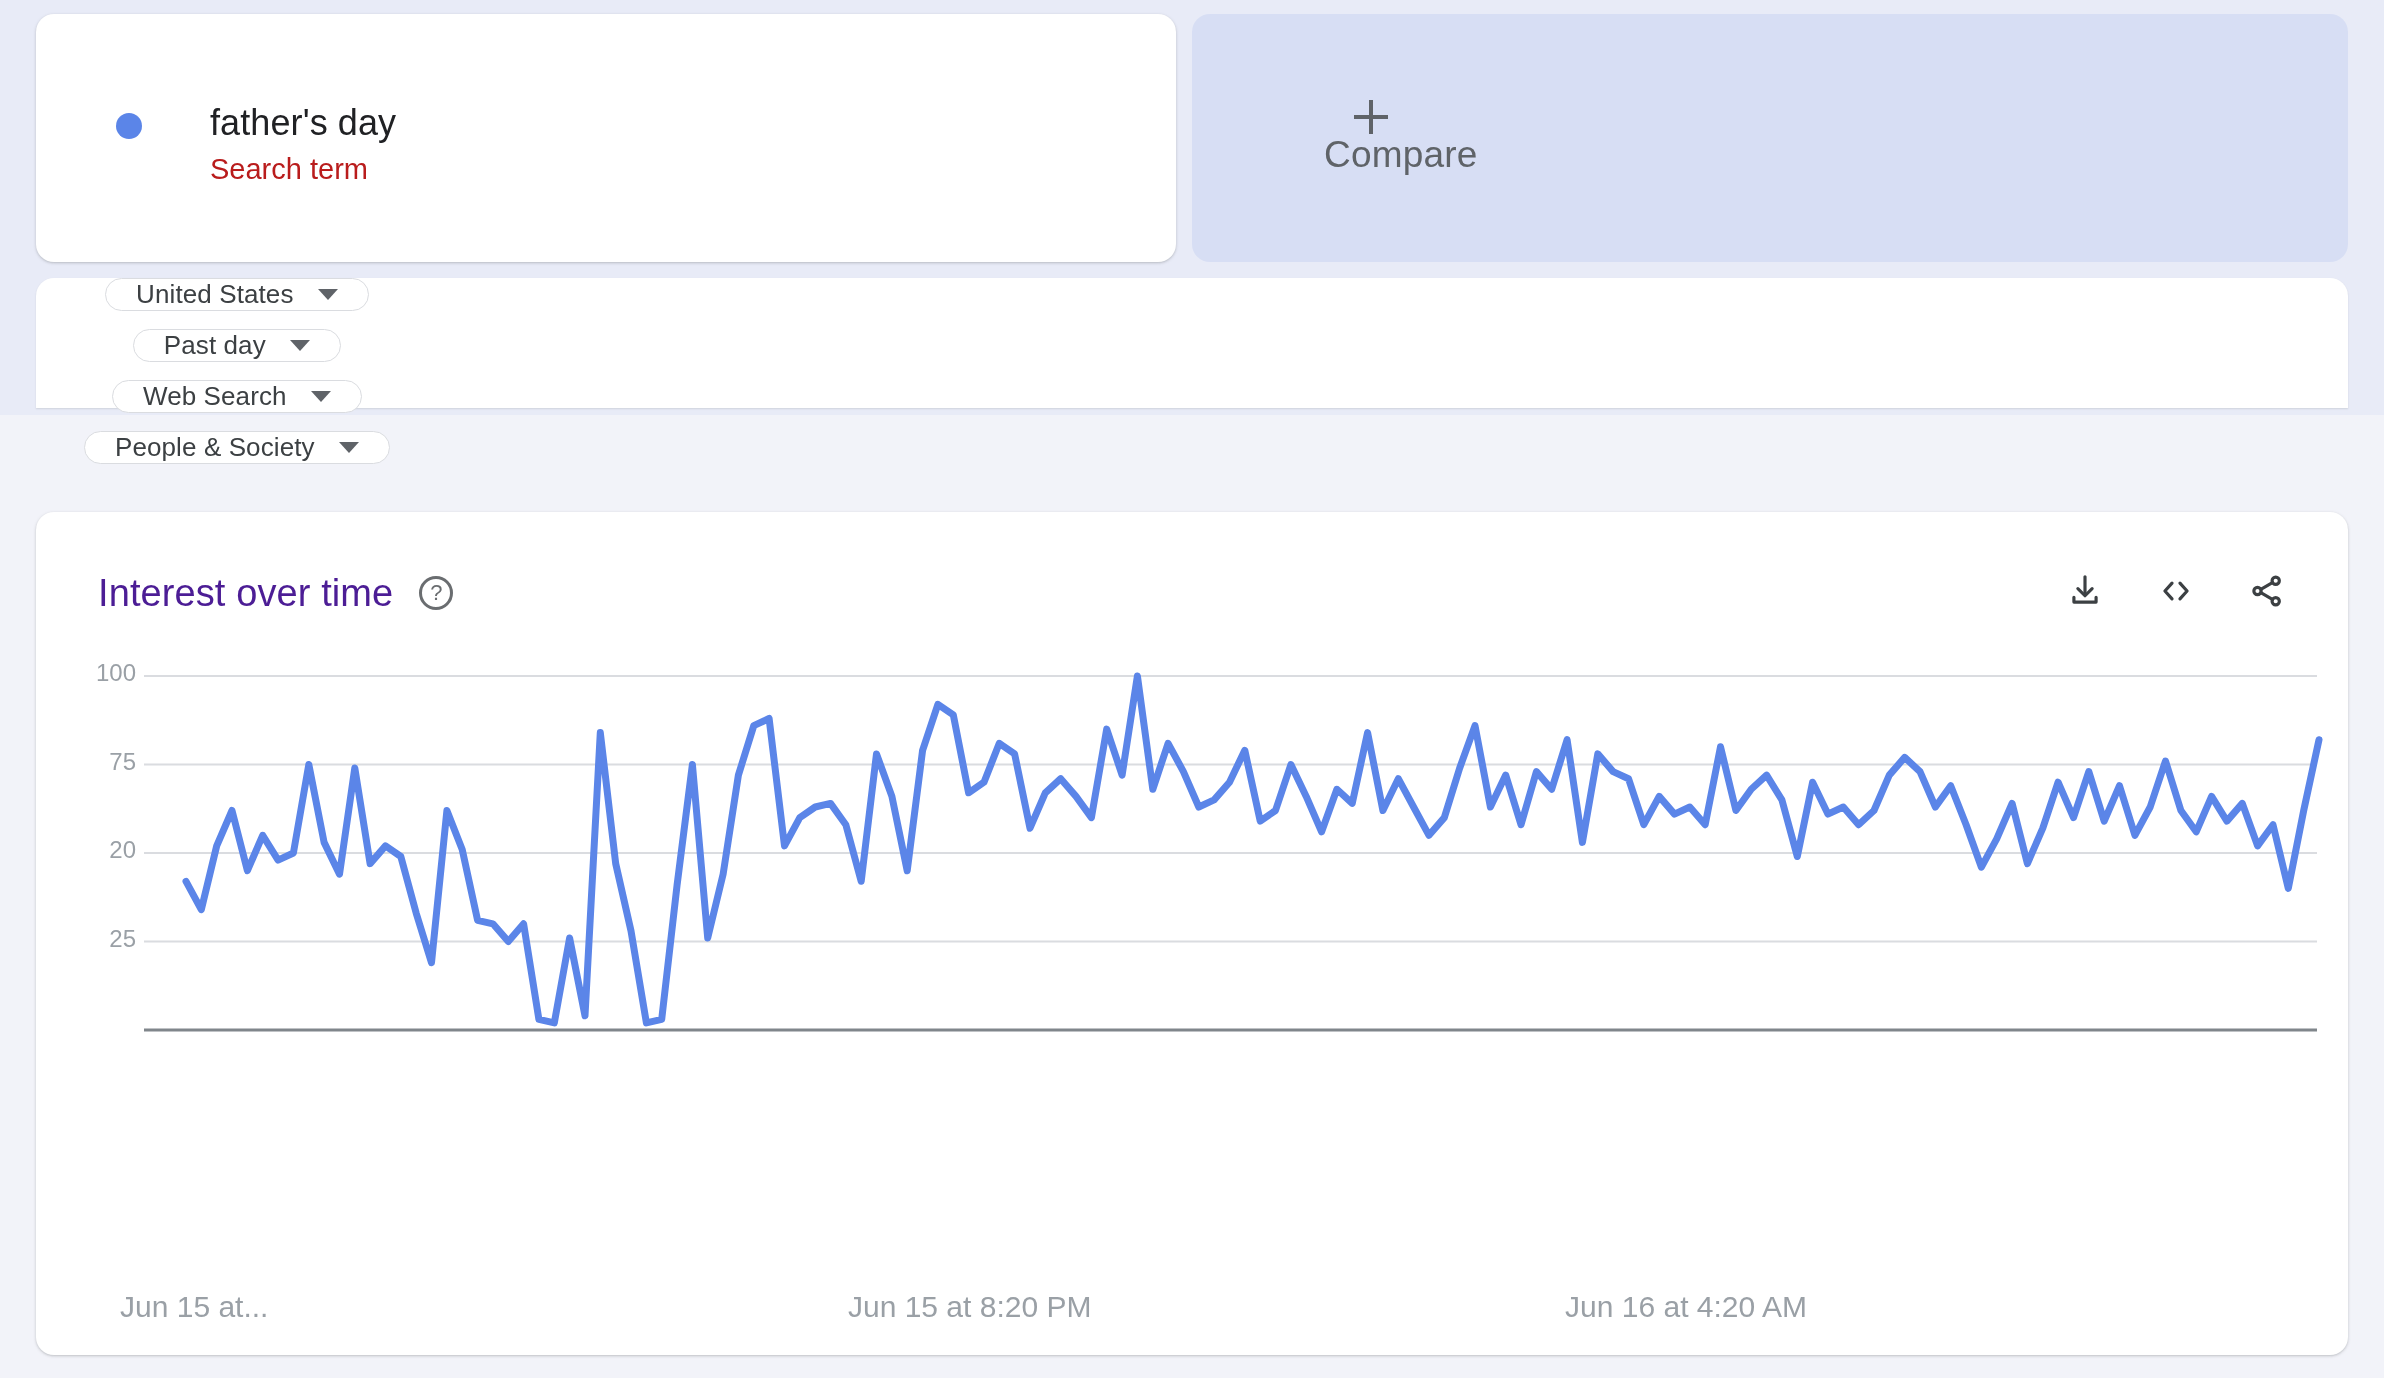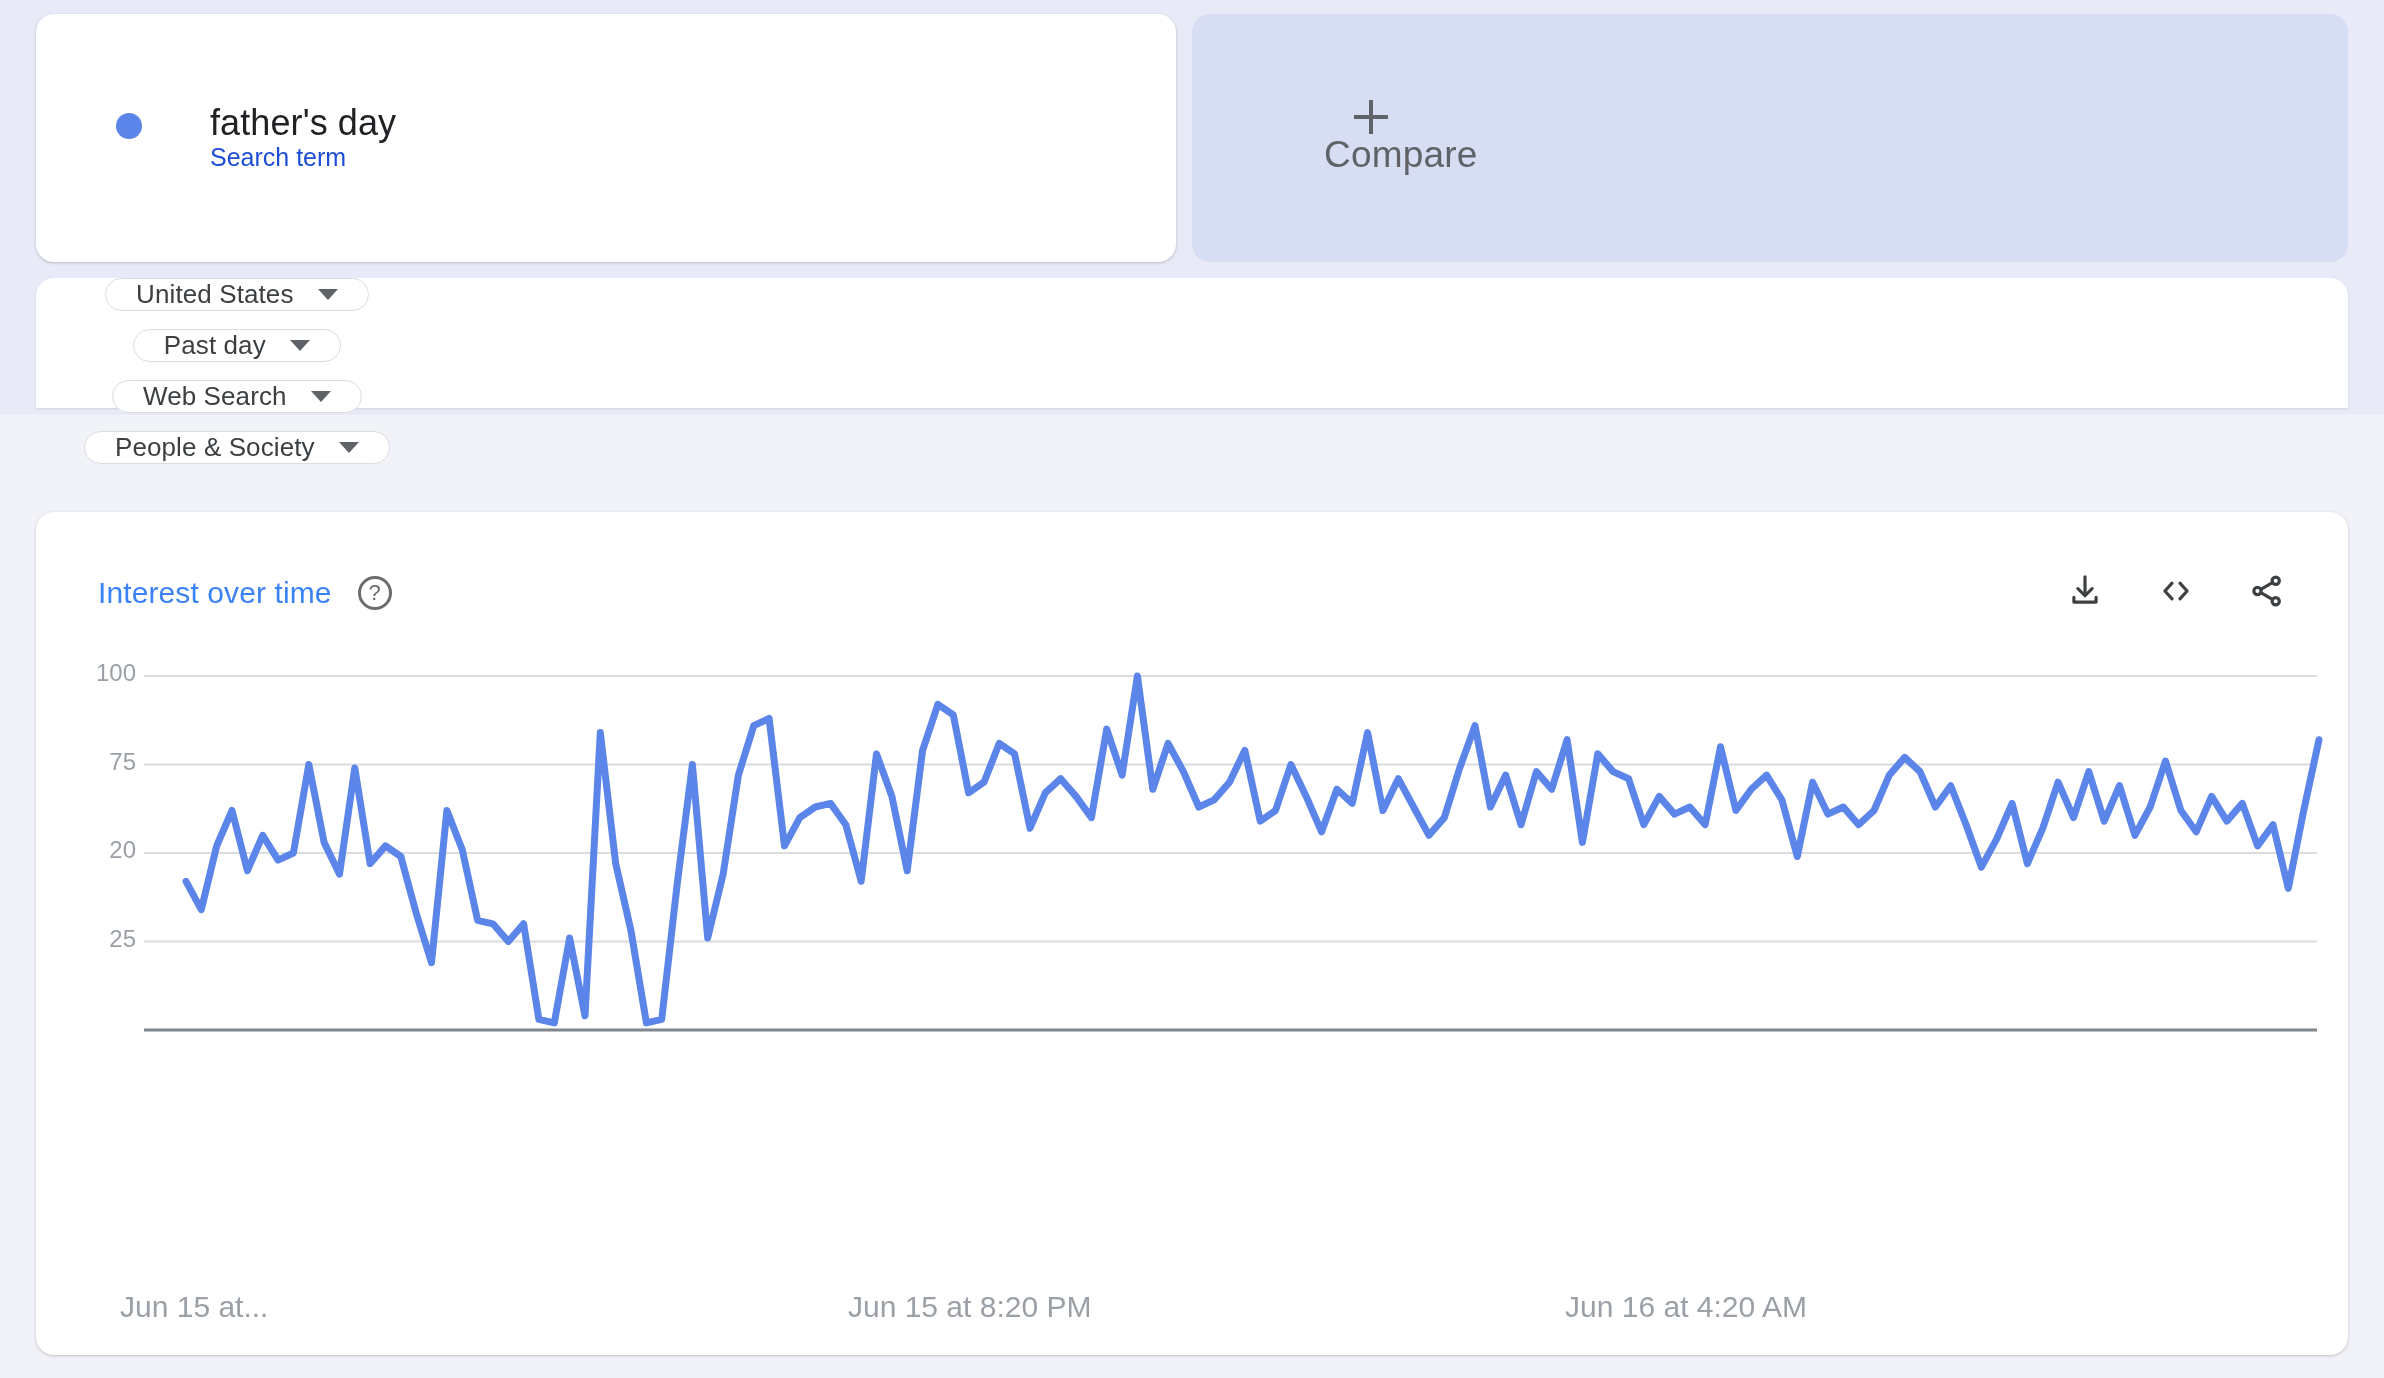--- a/index.html
+++ b/index.html
@@ -39,21 +39,21 @@
   .term-dot {
     width: 26px; height: 26px; border-radius: 50%;
     background: #5b85e8; margin-top: 11px;
   }
   .term-texts { margin-left: 68px; }
   .term-name {
     font-size: 36px; color: #202124; line-height: 1.15;
     letter-spacing: .1px; white-space: nowrap;
   }
   .term-sub {
-    font-size: 25px; color: #1d4ed8; margin-top: 0;
+    font-size: 29px; color: #b91c1c; margin-top: 10px;
     white-space: nowrap;
   }
 
   .compare-card {
     flex: 1; height: 248px;
     background: #d7def4;
     border-radius: 18px;
     position: relative;
     cursor: pointer;
   }
@@ -106,21 +106,21 @@
     width: 2312px; height: 843px;
     background: #ffffff; border-radius: 18px;
     box-shadow: 0 1px 2px rgba(60,64,67,.18), 0 1px 3px 1px rgba(60,64,67,.08);
   }
   .chart-head {
     position: absolute; left: 62px; top: 52px; right: 62px; height: 58px;
     display: flex; align-items: center; justify-content: space-between;
   }
   .chart-title-wrap { display: flex; align-items: center; }
   .chart-title {
-    font-size: 30px; color: #3b82f6; letter-spacing: .1px; white-space: nowrap;
+    font-size: 38px; color: #4c1d95; letter-spacing: .1px; white-space: nowrap;
   }
   .help-icon {
     margin-left: 26px; width: 34px; height: 34px; border-radius: 50%;
     border: 3px solid #6a6d70; color: #6a6d70;
     font-size: 22px; line-height: 28px; text-align: center;
     font-family: "Liberation Sans", sans-serif; cursor: pointer;
   }
   .chart-actions { display: flex; align-items: center; gap: 52px; }
   .act-btn { cursor: pointer; display: block; }
 

